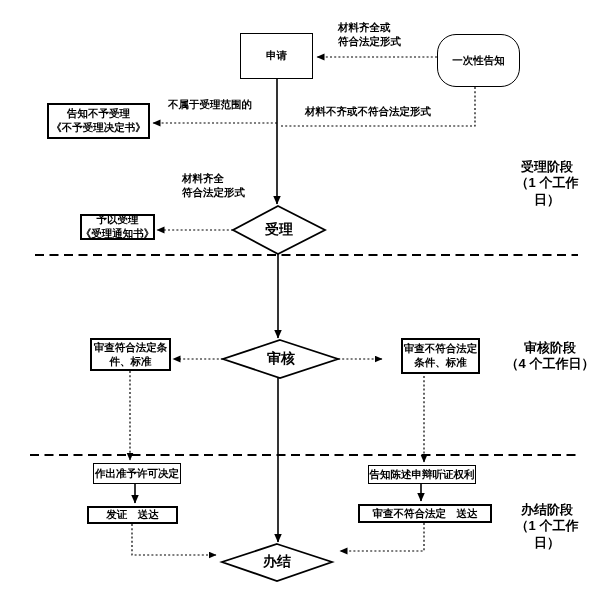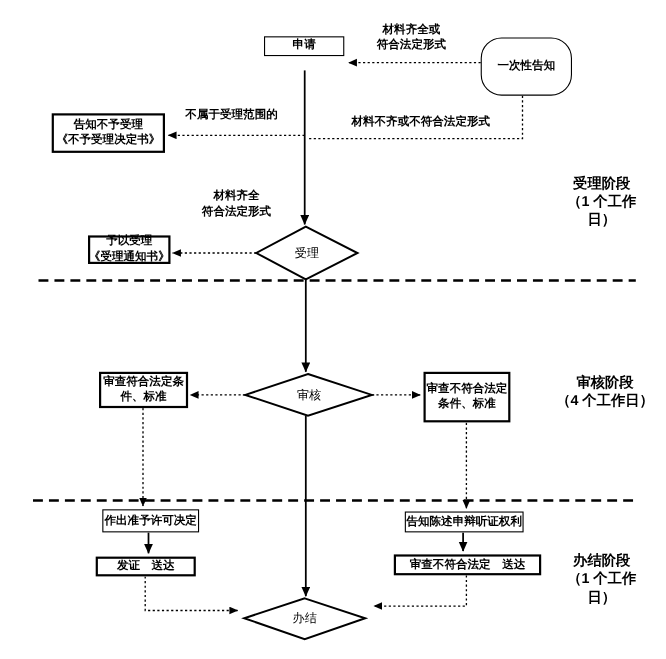--- a/index.html
+++ b/index.html
@@ -15,25 +15,25 @@
   .dia{fill:#fff;stroke:#000;stroke-width:1.8;}
   .node{
     position:absolute;box-sizing:border-box;background:#fff;
     border:1.5px solid #000;display:flex;flex-direction:column;
     align-items:center;justify-content:center;text-align:center;
     font-size:10.5px;font-weight:bold;line-height:1.3;white-space:nowrap;
   }
   .thick{border-width:2px;}
   .dlabel{
     position:absolute;transform:translate(-50%,-50%);
-    font-size:11px;font-weight:normal;white-space:nowrap;
+    font-size:14px;font-weight:bold;white-space:nowrap;
   }
   .elabel{
     position:absolute;font-size:10.5px;font-weight:bold;
-    text-align:center;line-height:1.35;white-space:nowrap;
+    text-align:left;line-height:1.35;white-space:nowrap;
   }
   .stage{
     position:absolute;font-size:13px;font-weight:bold;
     text-align:center;line-height:1.25;white-space:nowrap;
   }
 </style>
 </head>
 <body>
 
 <div id="canvas">
@@ -66,21 +66,21 @@
     <line class="dot" x1="130" y1="371" x2="130" y2="460" marker-end="url(#ahs)"></line>
     <polyline class="dot" points="132,524 132,555 216,555" marker-end="url(#ahs)"></polyline>
     <line class="dot" x1="424" y1="376" x2="424" y2="462" marker-end="url(#ahs)"></line>
     <polyline class="dot" points="424,523 424,551 340,551" marker-end="url(#ahs)"></polyline>
 
     <polygon class="dia" points="278,206 325,230 278,254 233,230"></polygon>
     <polygon class="dia" points="280,340 338,359 280,378 223,359"></polygon>
     <polygon class="dia" points="277,544 332,562 277,581 222,562"></polygon>
   </svg>
 
-  <div class="node" style="left:240px;top:33px;width:73px;height:18px;">
+  <div class="node" style="left:240px;top:33px;width:73px;height:46px;">
     <div>申请</div>
   </div>
 
   <div class="node" style="left:437px;top:34px;width:83px;height:53px;border-radius:19px;">
     <div>一次性告知</div>
   </div>
 
   <div class="node thick" style="left:47px;top:103px;width:103px;height:36px;align-items:center;">
     <div>告知不予受理</div>
     <div>《不予受理决定书》</div>
@@ -89,21 +89,21 @@
   <div class="node thick" style="left:80px;top:214px;width:75px;height:26px;">
     <div>予以受理</div>
     <div>《受理通知书》</div>
   </div>
 
   <div class="node thick" style="left:90px;top:338px;width:81px;height:33px;">
     <div>审查符合法定条</div>
     <div>件、标准</div>
   </div>
 
-  <div class="node thick" style="left:385px;top:338px;width:79px;height:46px;">
+  <div class="node thick" style="left:401px;top:338px;width:79px;height:36px;">
     <div>审查不符合法定</div>
     <div>条件、标准</div>
   </div>
 
   <div class="node" style="left:93px;top:463px;width:88px;height:21px;">
     <div>作出准予许可决定</div>
   </div>
 
   <div class="node thick" style="left:87px;top:506px;width:91px;height:18px;justify-content:flex-end;">
     <div>发证　送达</div>

